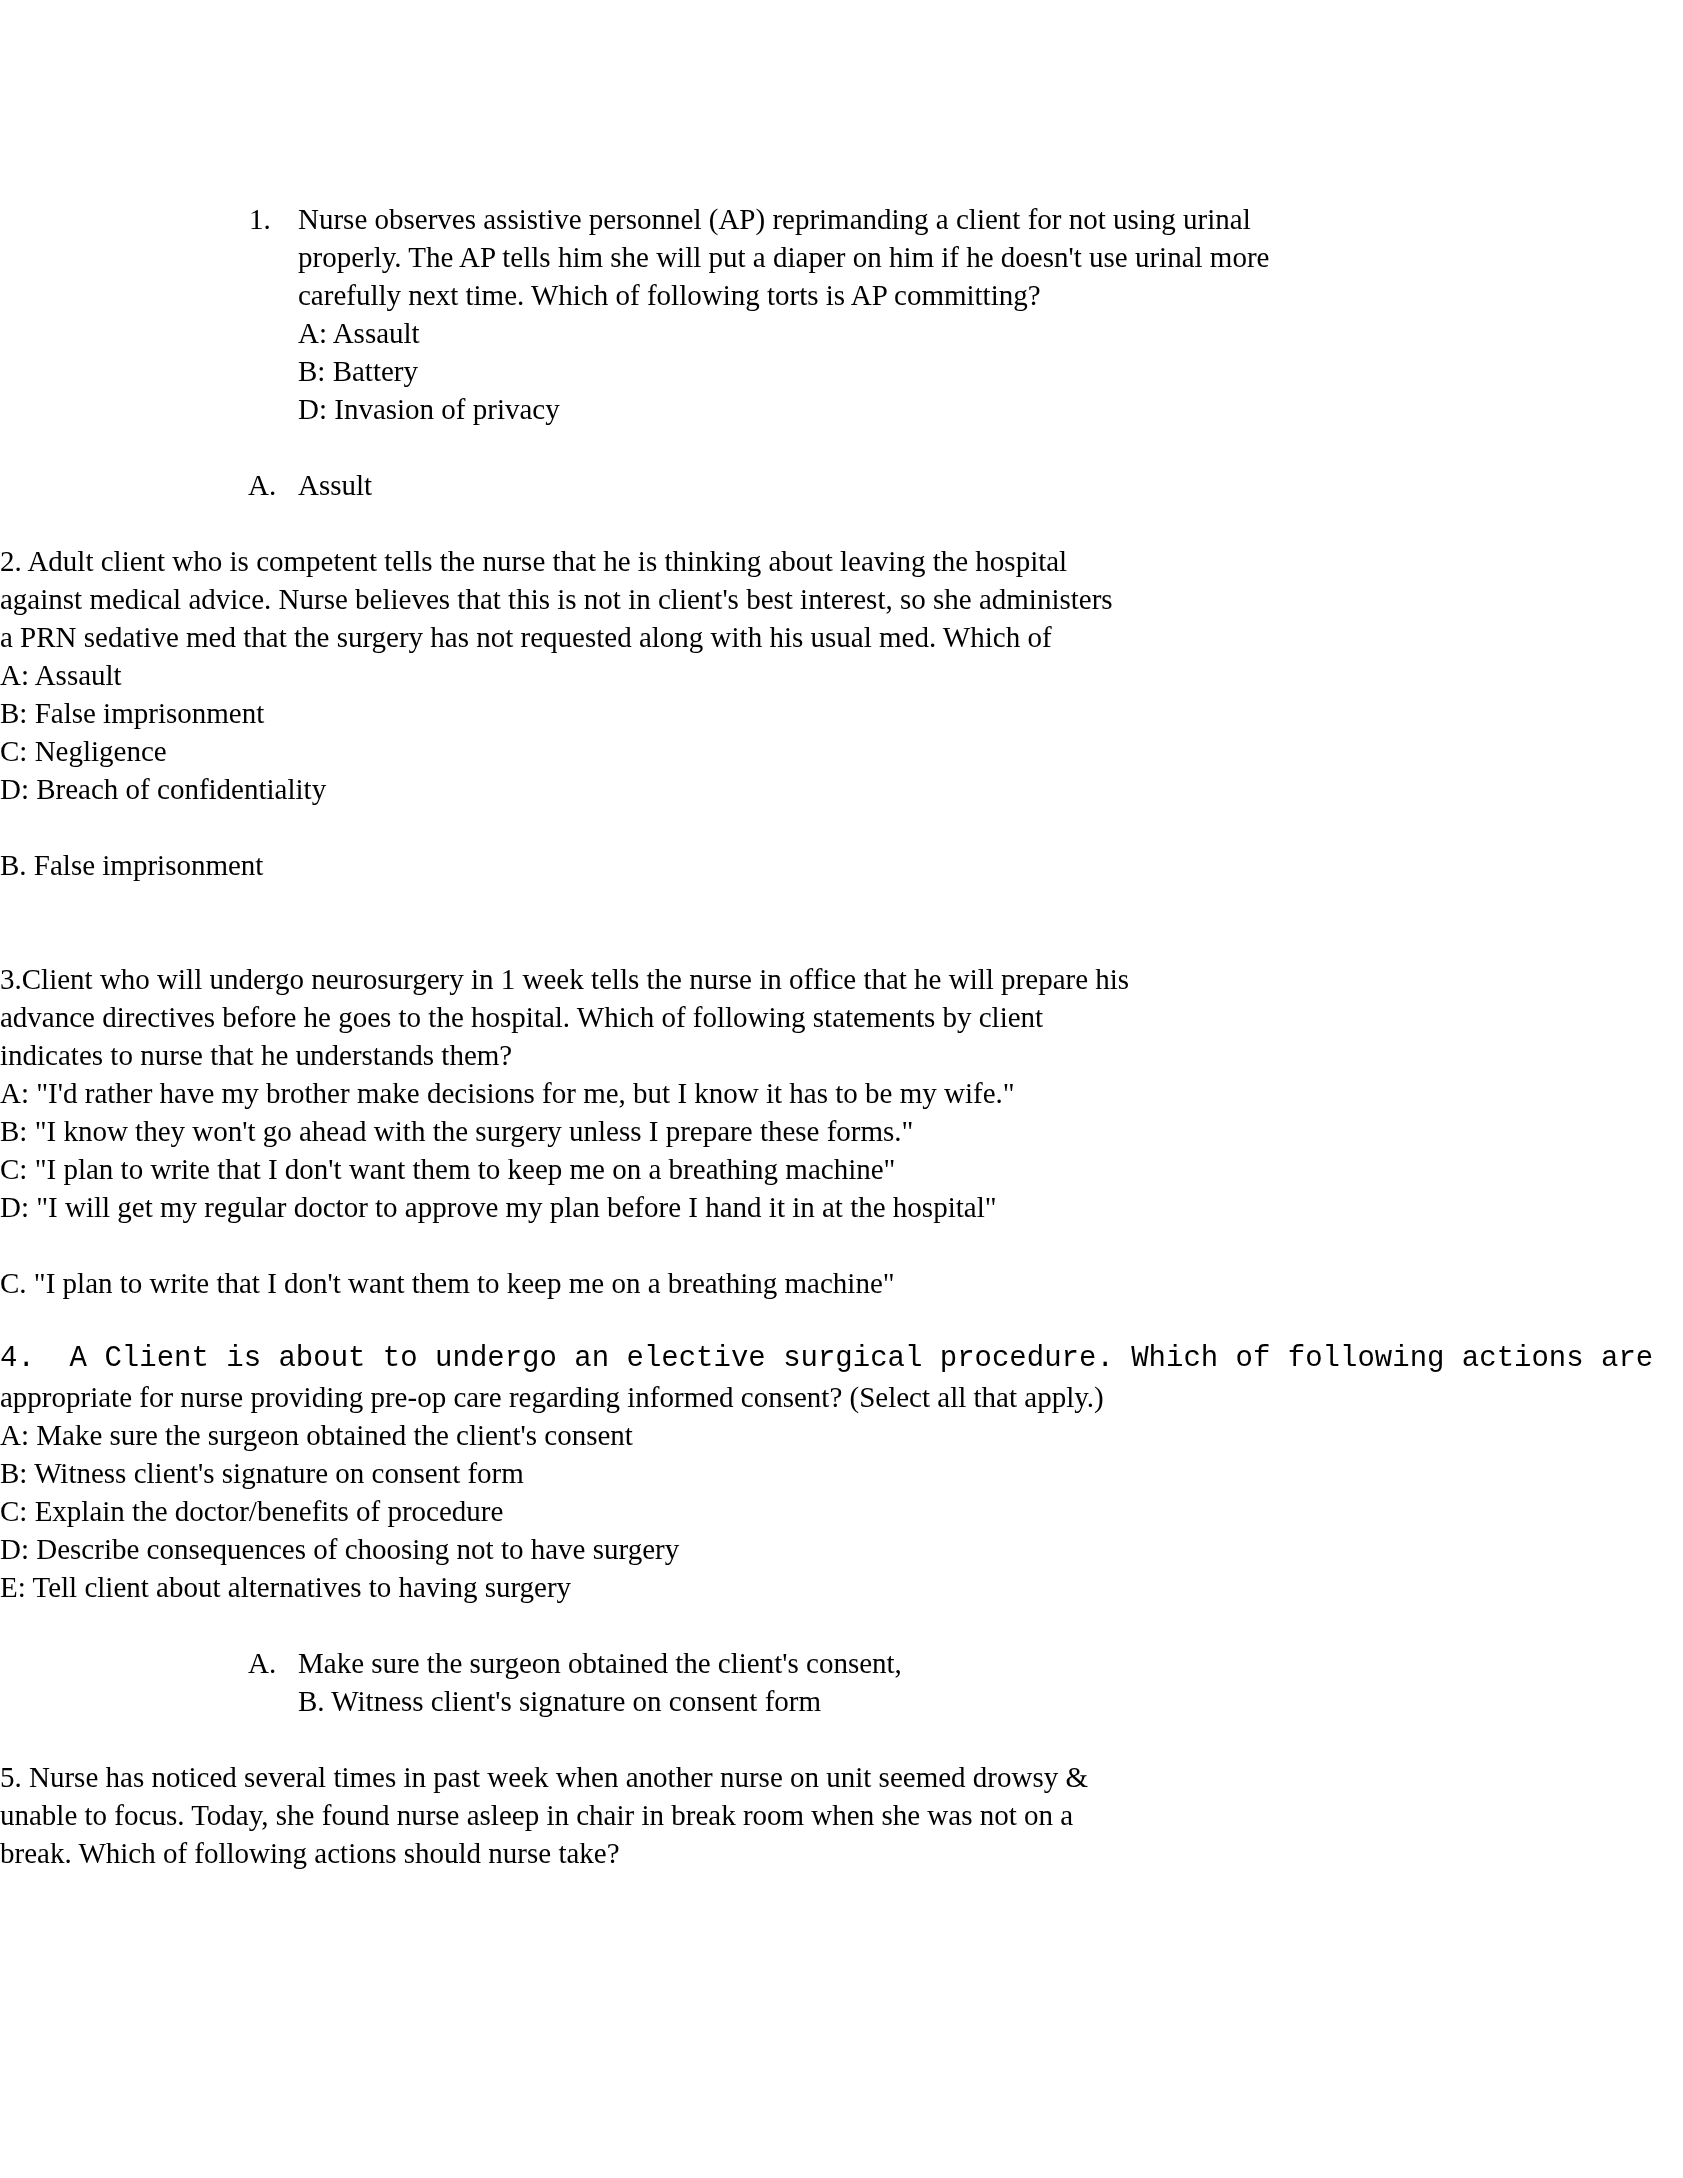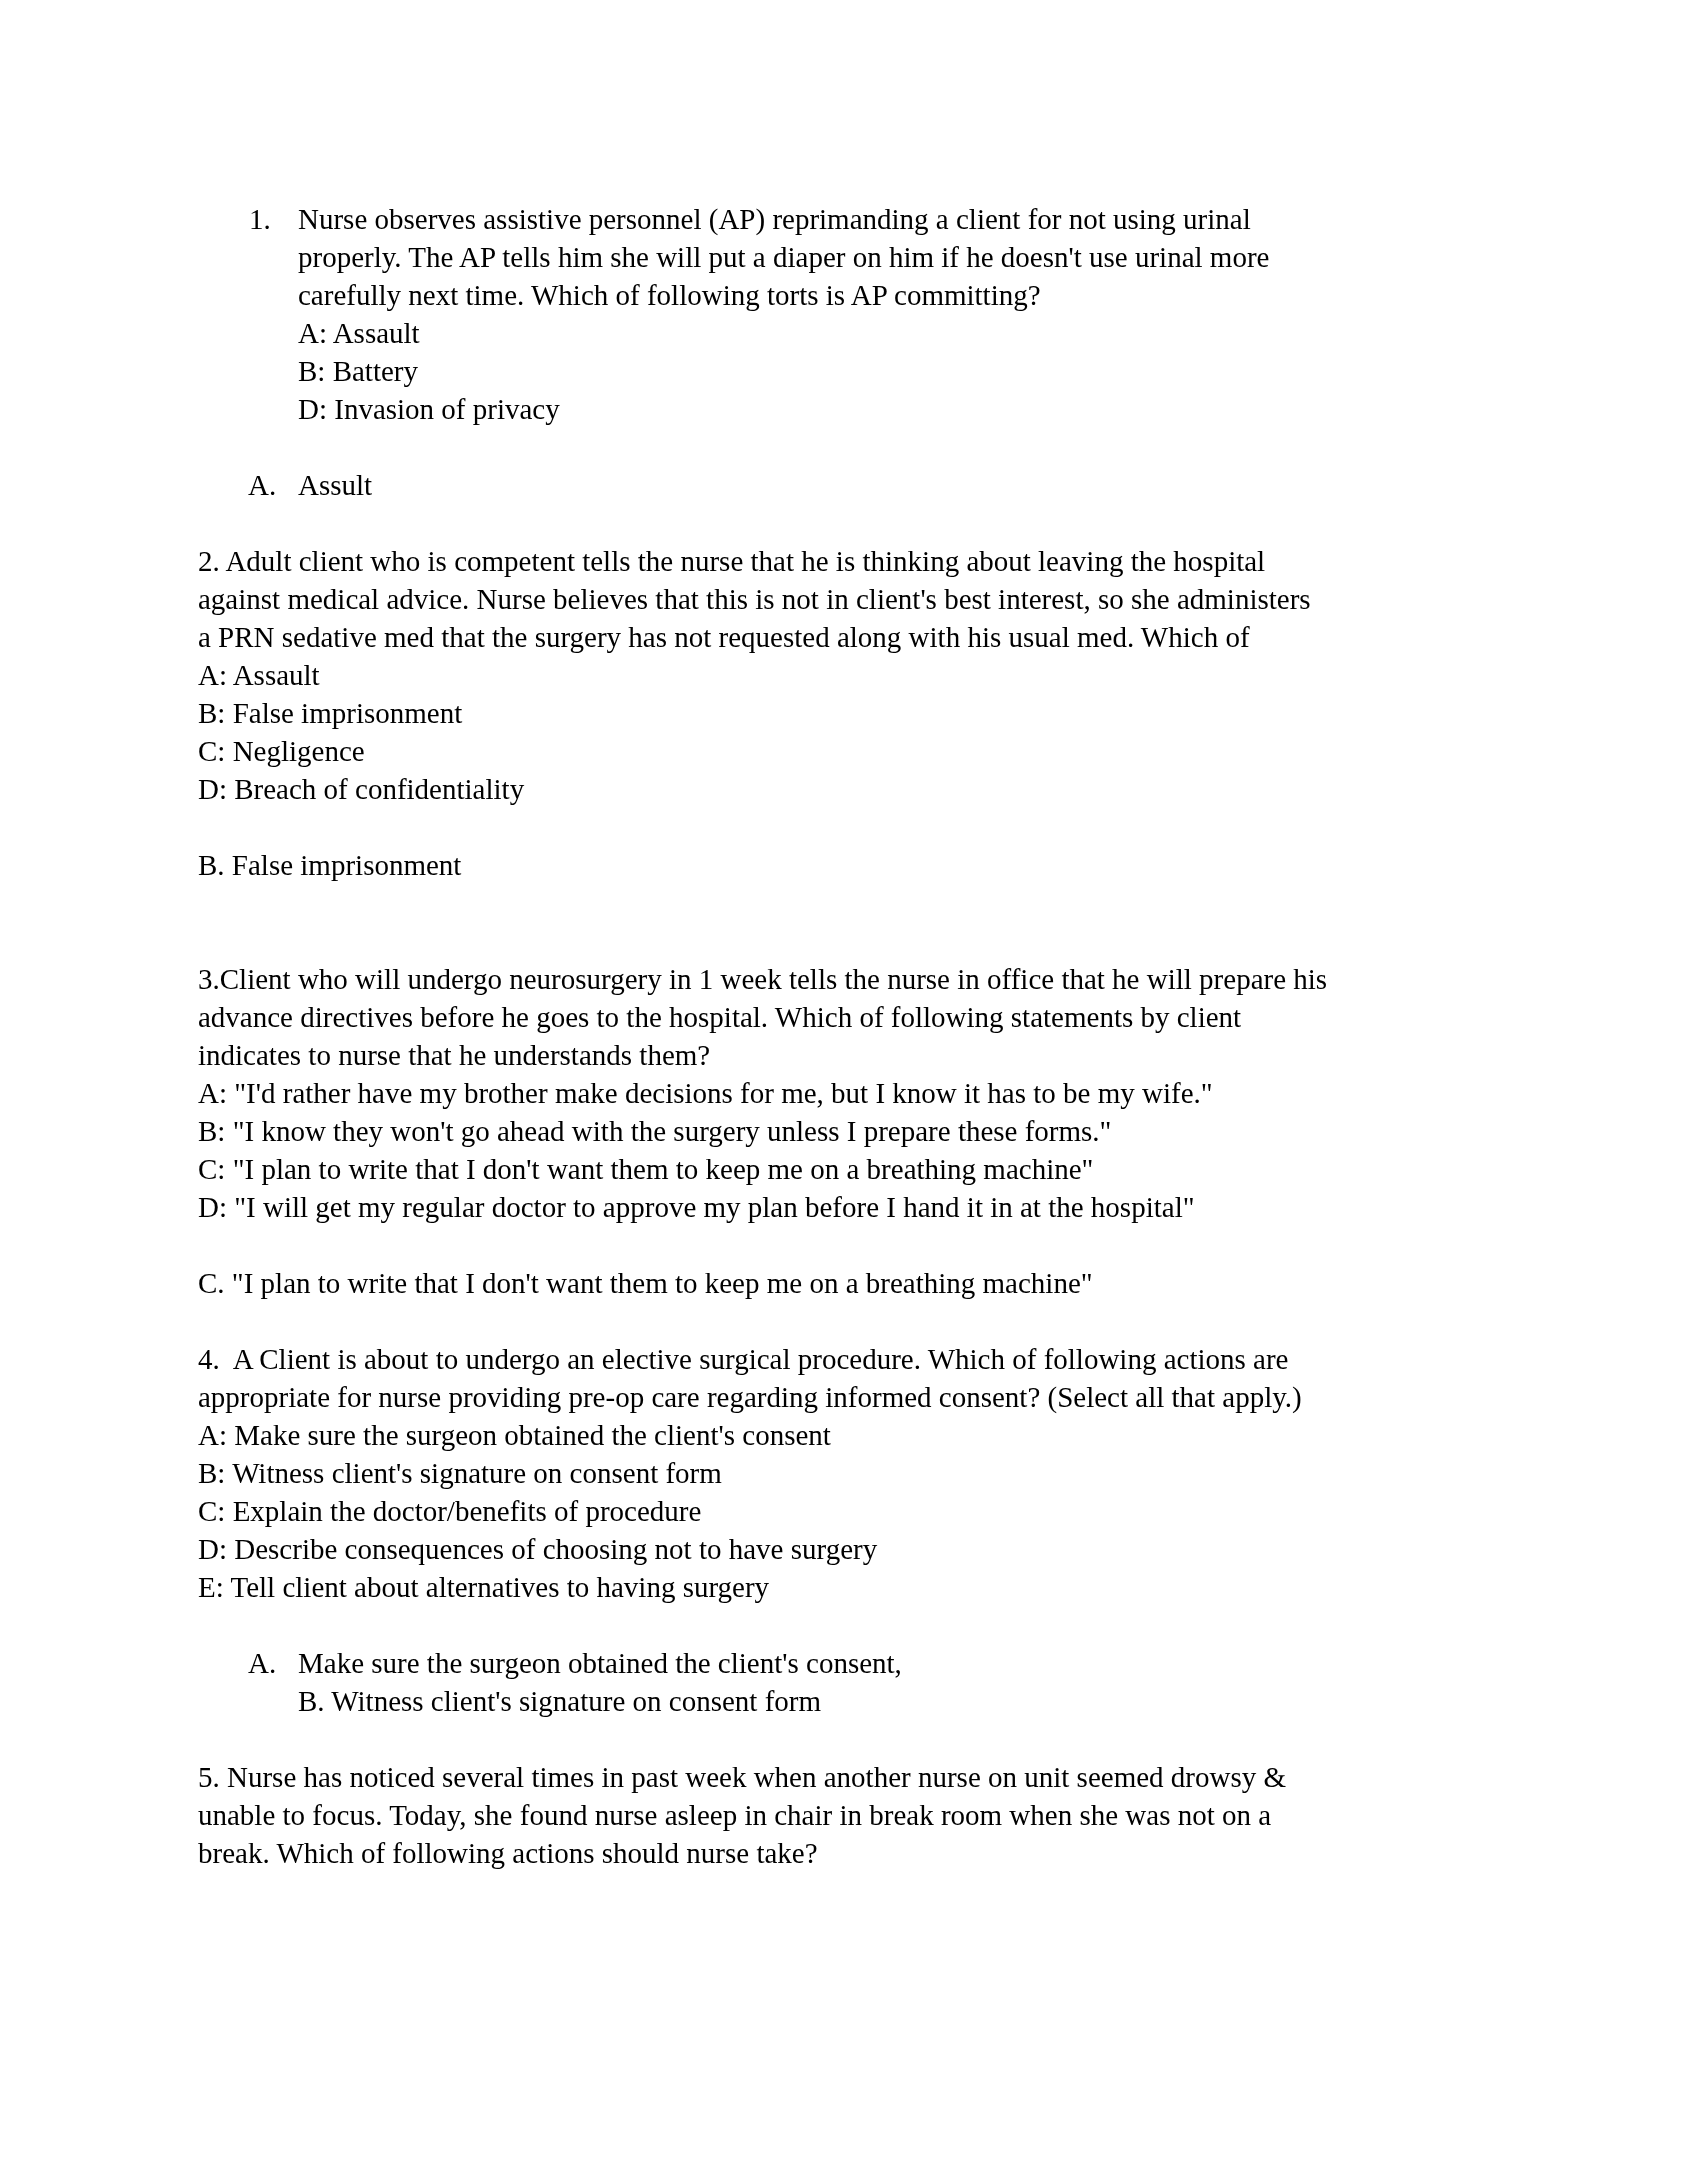--- a/index.html
+++ b/index.html
@@ -4,21 +4,21 @@
 <style>
   html, body { margin: 0; padding: 0; background: #ffffff; }
   body { width: 1683px; height: 2178px; position: relative; overflow: hidden; }
   .page {
     position: absolute; left: 0; top: 200px; width: 1683px;
     font-family: "Liberation Serif", serif;
     font-size: 29px; line-height: 38px; color: #000000;
   }
   .line { position: relative; height: 38px; white-space: nowrap; }
   .blank { height: 38px; }
-  .l-margin { padding-left: 198px; }
+  .l-margin { }
   .l-indent { padding-left: 298px; }
   .num { position: absolute; left: 249px; top: 0; }
   .num-a { position: absolute; left: 248px; top: 0; }
 </style>
 </head>
 <body>
 
 <div class="page">
 
   <div>
@@ -60,21 +60,21 @@
     <div class="line l-margin">A: "I'd rather have my brother make decisions for me, but I know it has to be my wife."</div>
     <div class="line l-margin">B: "I know they won't go ahead with the surgery unless I prepare these forms."</div>
     <div class="line l-margin">C: "I plan to write that I don't want them to keep me on a breathing machine"</div>
     <div class="line l-margin">D: "I will get my regular doctor to approve my plan before I hand it in at the hospital"</div>
     <div class="blank"></div>
     <div class="line l-margin">C. "I plan to write that I don't want them to keep me on a breathing machine"</div>
     <div class="blank"></div>
   </div>
 
   <div>
-    <div class="line l-margin" style="white-space: pre;">4.  A Client is about to undergo an elective surgical procedure. Which of following actions are</div>
+    <div class="line l-margin" style="white-space: pre; font-family: Liberation Mono, monospace;">4.  A Client is about to undergo an elective surgical procedure. Which of following actions are</div>
     <div class="line l-margin">appropriate for nurse providing pre-op care regarding informed consent? (Select all that apply.)</div>
     <div class="line l-margin">A: Make sure the surgeon obtained the client's consent</div>
     <div class="line l-margin">B: Witness client's signature on consent form</div>
     <div class="line l-margin">C: Explain the doctor/benefits of procedure</div>
     <div class="line l-margin">D: Describe consequences of choosing not to have surgery</div>
     <div class="line l-margin">E: Tell client about alternatives to having surgery</div>
     <div class="blank"></div>
     <div class="line l-indent">
       <span class="num-a">A.</span>
       <span>Make sure the surgeon obtained the client's consent,</span>

